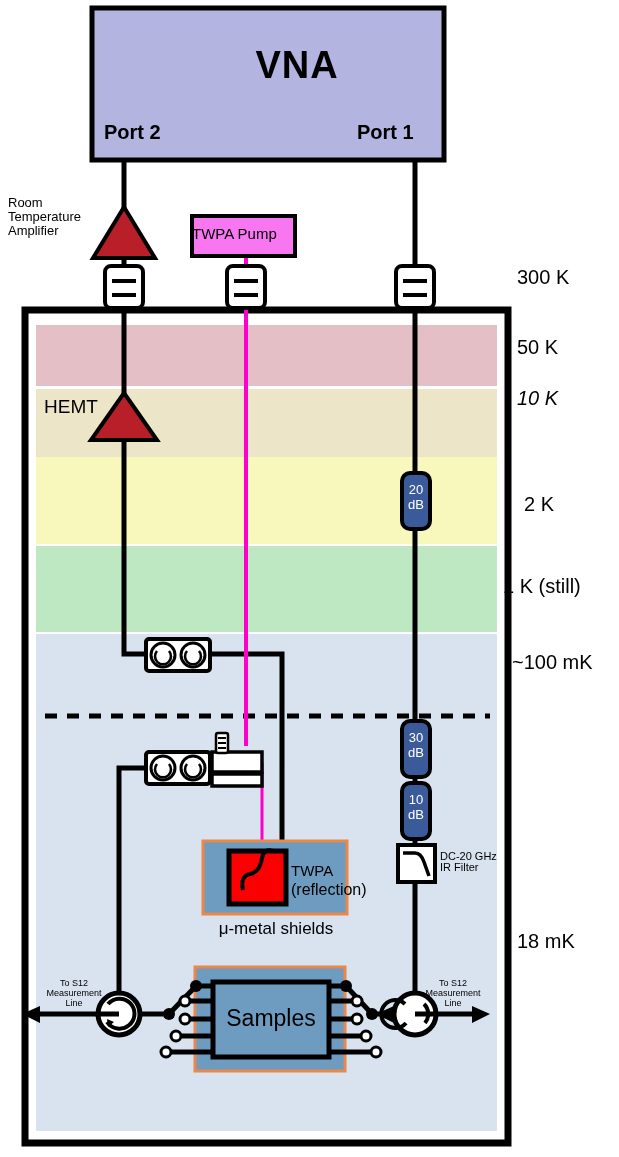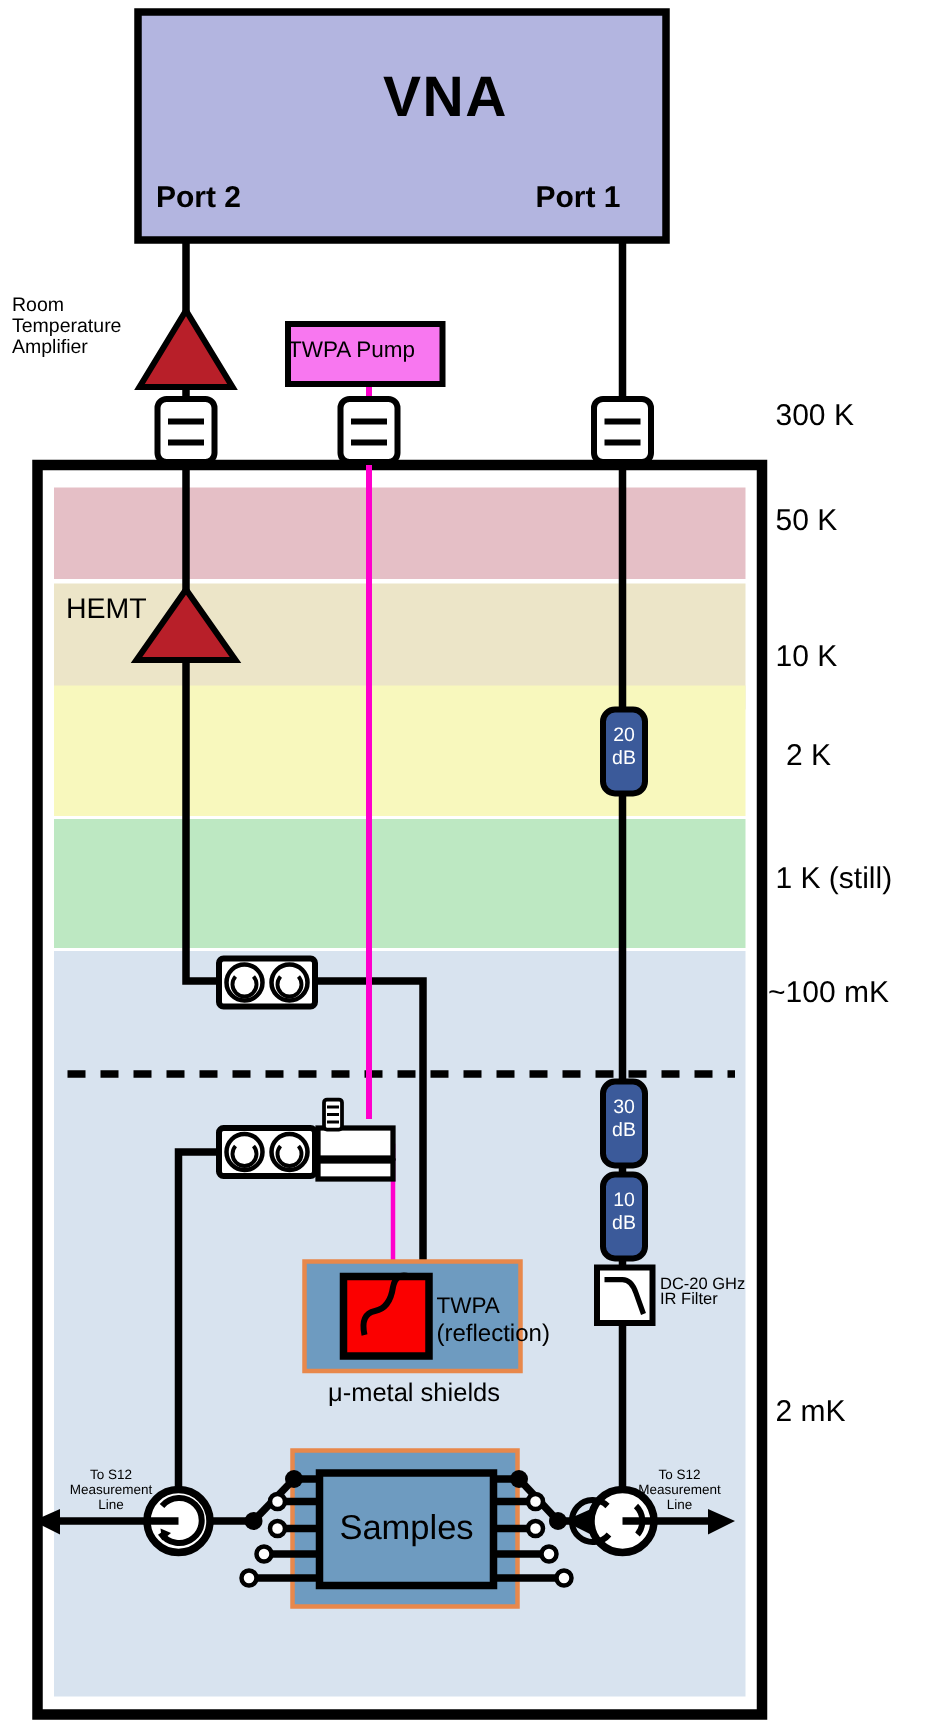--- a/index.html
+++ b/index.html
@@ -208,17 +208,17 @@
 </div>
 
 <div class="lbl tiny-lbl" style="left:407px;top:978px;width:92px;">
   <span>To S12</span><br>
   <span>Measurement</span><br>
   <span>Line</span>
 </div>
 
 <div class="lbl temp-label" style="left:517px;top:266px;">300 K</div>
 <div class="lbl temp-label" style="left:517px;top:336px;">50 K</div>
-<div class="lbl temp-label" style="left:517px;top:427px;">10 K</div>
+<div class="lbl temp-label" style="left:517px;top:387px;font-style:italic;">10 K</div>
 <div class="lbl temp-label" style="left:524px;top:493px;">2 K</div>
-<div class="lbl temp-label" style="left:517px;top:575px;">1 K (still)</div>
+<div class="lbl temp-label" style="left:503px;top:575px;">1 K (still)</div>
 <div class="lbl temp-label" style="left:512px;top:651px;">~100 mK</div>
-<div class="lbl temp-label" style="left:517px;top:930px;">2 mK</div>
+<div class="lbl temp-label" style="left:517px;top:930px;">18 mK</div>
 
 </body></html>

